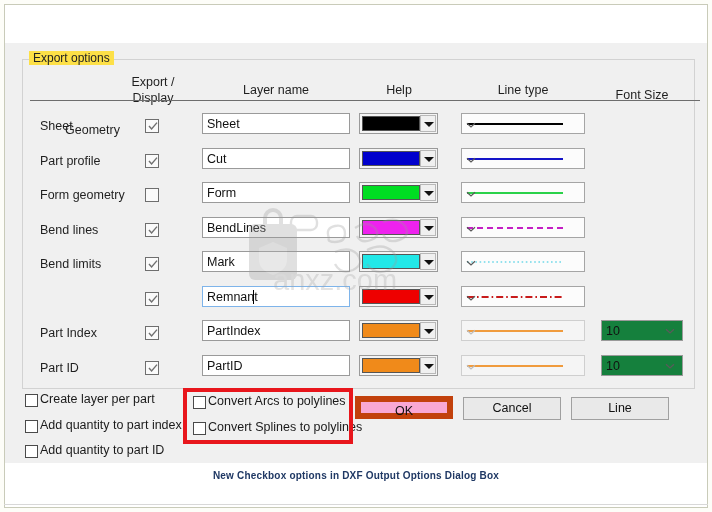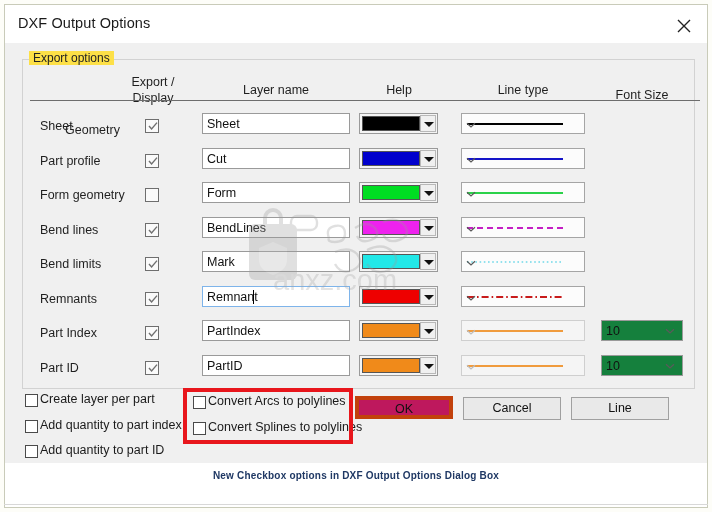--- a/index.html
+++ b/index.html
@@ -150,21 +150,21 @@
     border:4px solid #e8161c;box-sizing:border-box;pointer-events:none;
   }
 
   
   .btn{
     position:absolute;height:23px;
     background:#e9e9e9;border:1px solid #a0a0a0;box-sizing:border-box;
     font-size:12.5px;color:#111;text-align:center;line-height:21px;
     cursor:pointer;
   }
-  .btn.primary{border:4px solid #c2410c;background:#be185d;line-height:19px;}
+  .btn.primary{border:6px solid #c2410c;background:#f9a8d4;line-height:19px;}
 
   
   .caption{
     position:absolute;left:0;top:470px;width:712px;text-align:center;
     font-size:10px;font-weight:bold;color:#1f3864;letter-spacing:.2px;
   }
   .bottom-rule{
     position:absolute;left:4px;top:504px;width:704px;height:0;
     border-top:1px solid #d8d8d8;
   }
@@ -174,28 +174,20 @@
     position:absolute;left:243px;top:198px;width:230px;height:100px;
     pointer-events:none;opacity:.30;
   }
 </style>
 </head>
 <body>
 
 <div id="root">
   <div class="page-frame"></div>
 
-  <div class="titlebar">
-    <div class="title-text">DXF Output Options</div>
-    <div class="close-btn">
-      <svg width="22" height="20" viewBox="0 0 22 20">
-        <path d="M5 4 L17 16 M17 4 L5 16" stroke="#222" stroke-width="1.4" fill="none"></path>
-      </svg>
-    </div>
-  </div>
 
   <div class="dialog-body">
 
     <div class="groupbox"></div>
     <div class="group-legend">Export options</div>
 
     <div class="hdr" style="left:35px;top:40px;width:105px;margin-top:40px;">Geometry</div>
     <div class="hdr" style="left:112px;top:32px;width:72px;">Export /</div>
     <div class="hdr" style="left:112px;top:48px;width:72px;">Display</div>
     <div class="hdr" style="left:197px;top:40px;width:148px;">Layer name</div>
@@ -321,21 +313,20 @@
           <div class="linecombo">
             <svg width="98" height="9" viewBox="0 0 98 9">
               <line x1="1" y1="4" x2="97" y2="4" stroke="#6fd8e8" stroke-width="1.6" opacity="1" stroke-dasharray="1.6 2.6"></line>
             </svg>
             <svg class="chev" viewBox="0 0 10 10">
               <path d="M1 3.2 L5 7 L9 3.2" stroke="#5a5a5a" stroke-width="1.2" fill="none"></path>
             </svg>
           </div>
         </div>
         <div class="row" style="top: 242.5px;">
-          <div class="cell-geom">Remnants</div>
           <div class="cbx">
             <svg class="tick" viewBox="0 0 12 12">
               <path d="M2 6 L4.6 9 L10 2.6" stroke="#707070" stroke-width="1.4" fill="none"></path>
             </svg>
           </div>
           <div class="tbx focused">
             <span>Remnant</span>
             <span class="caret" style="left:50.199999999999996px"></span>
           </div>
           <div class="colorcombo">

